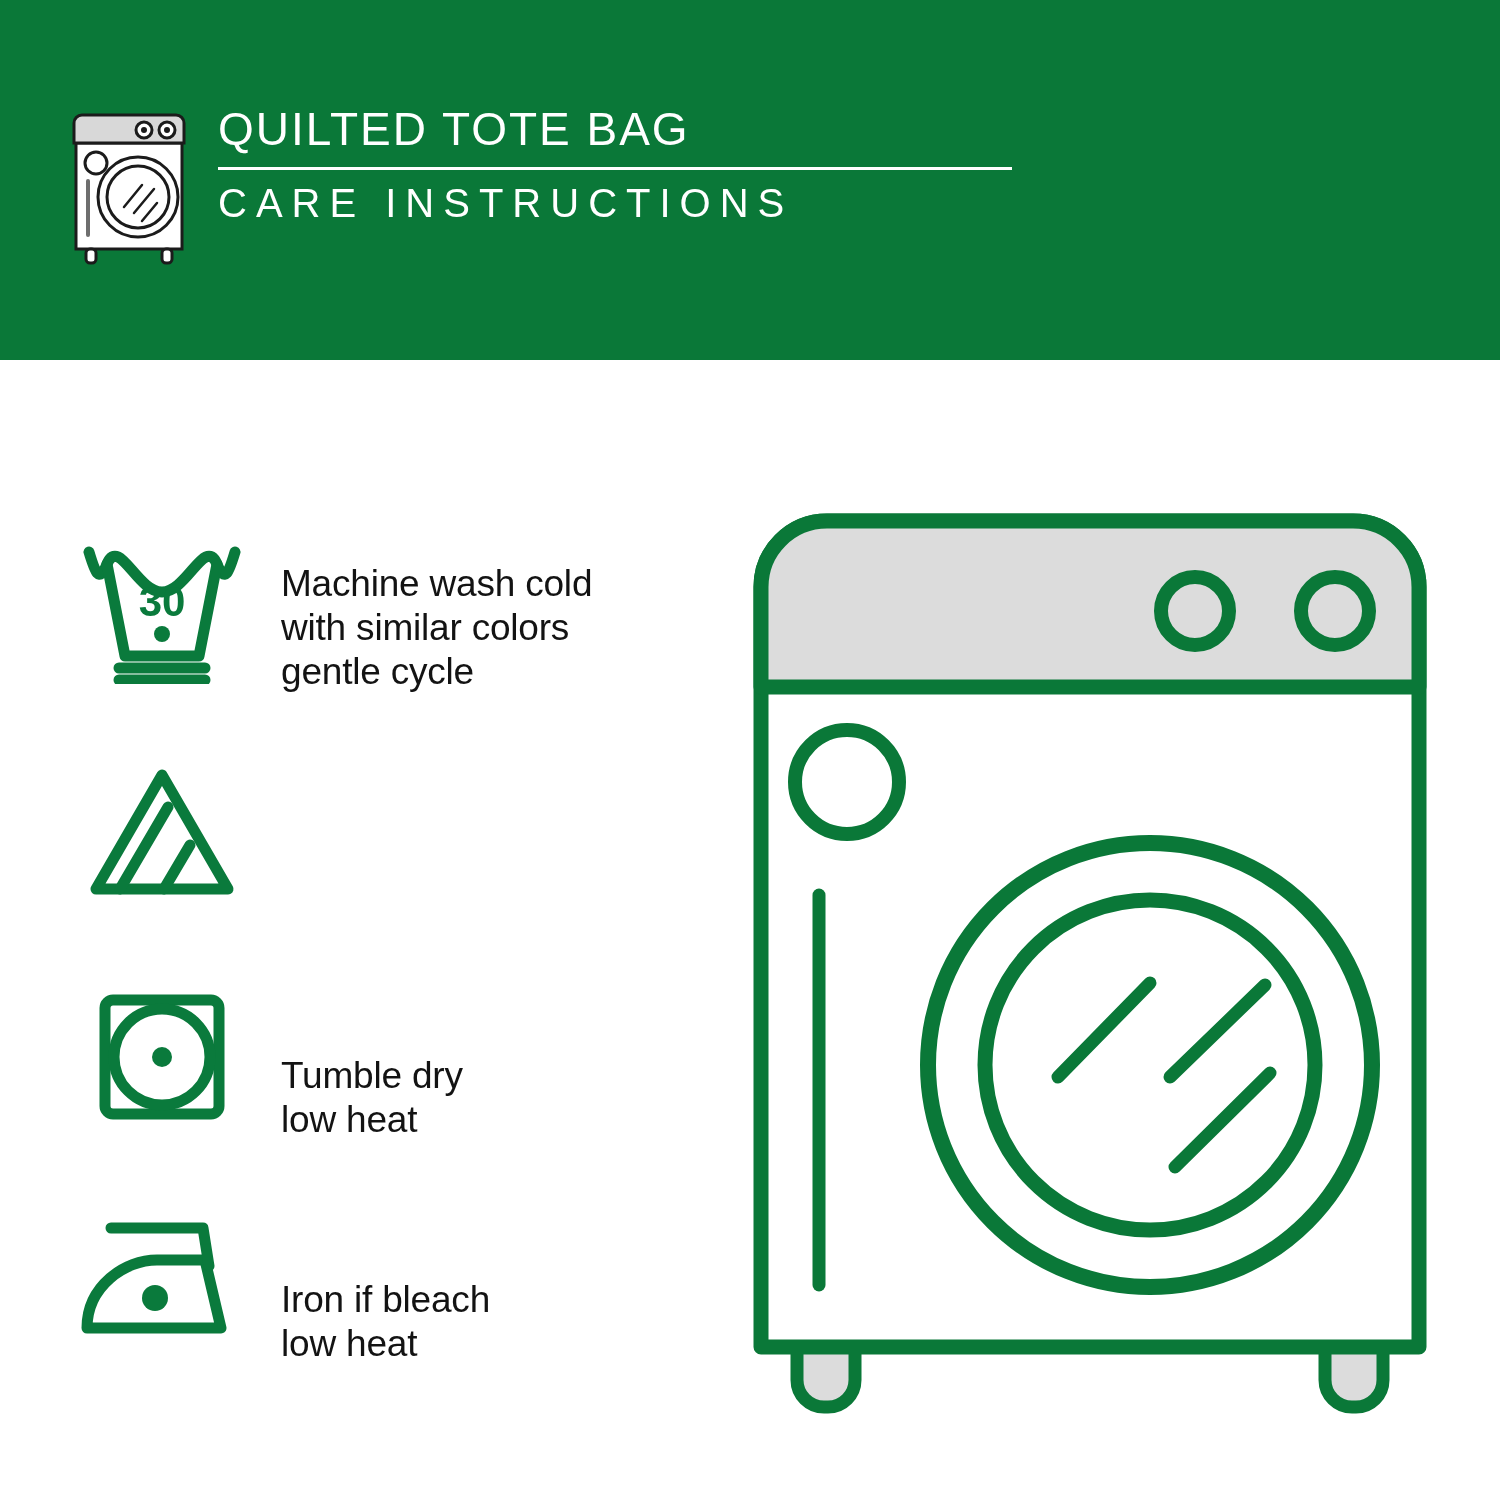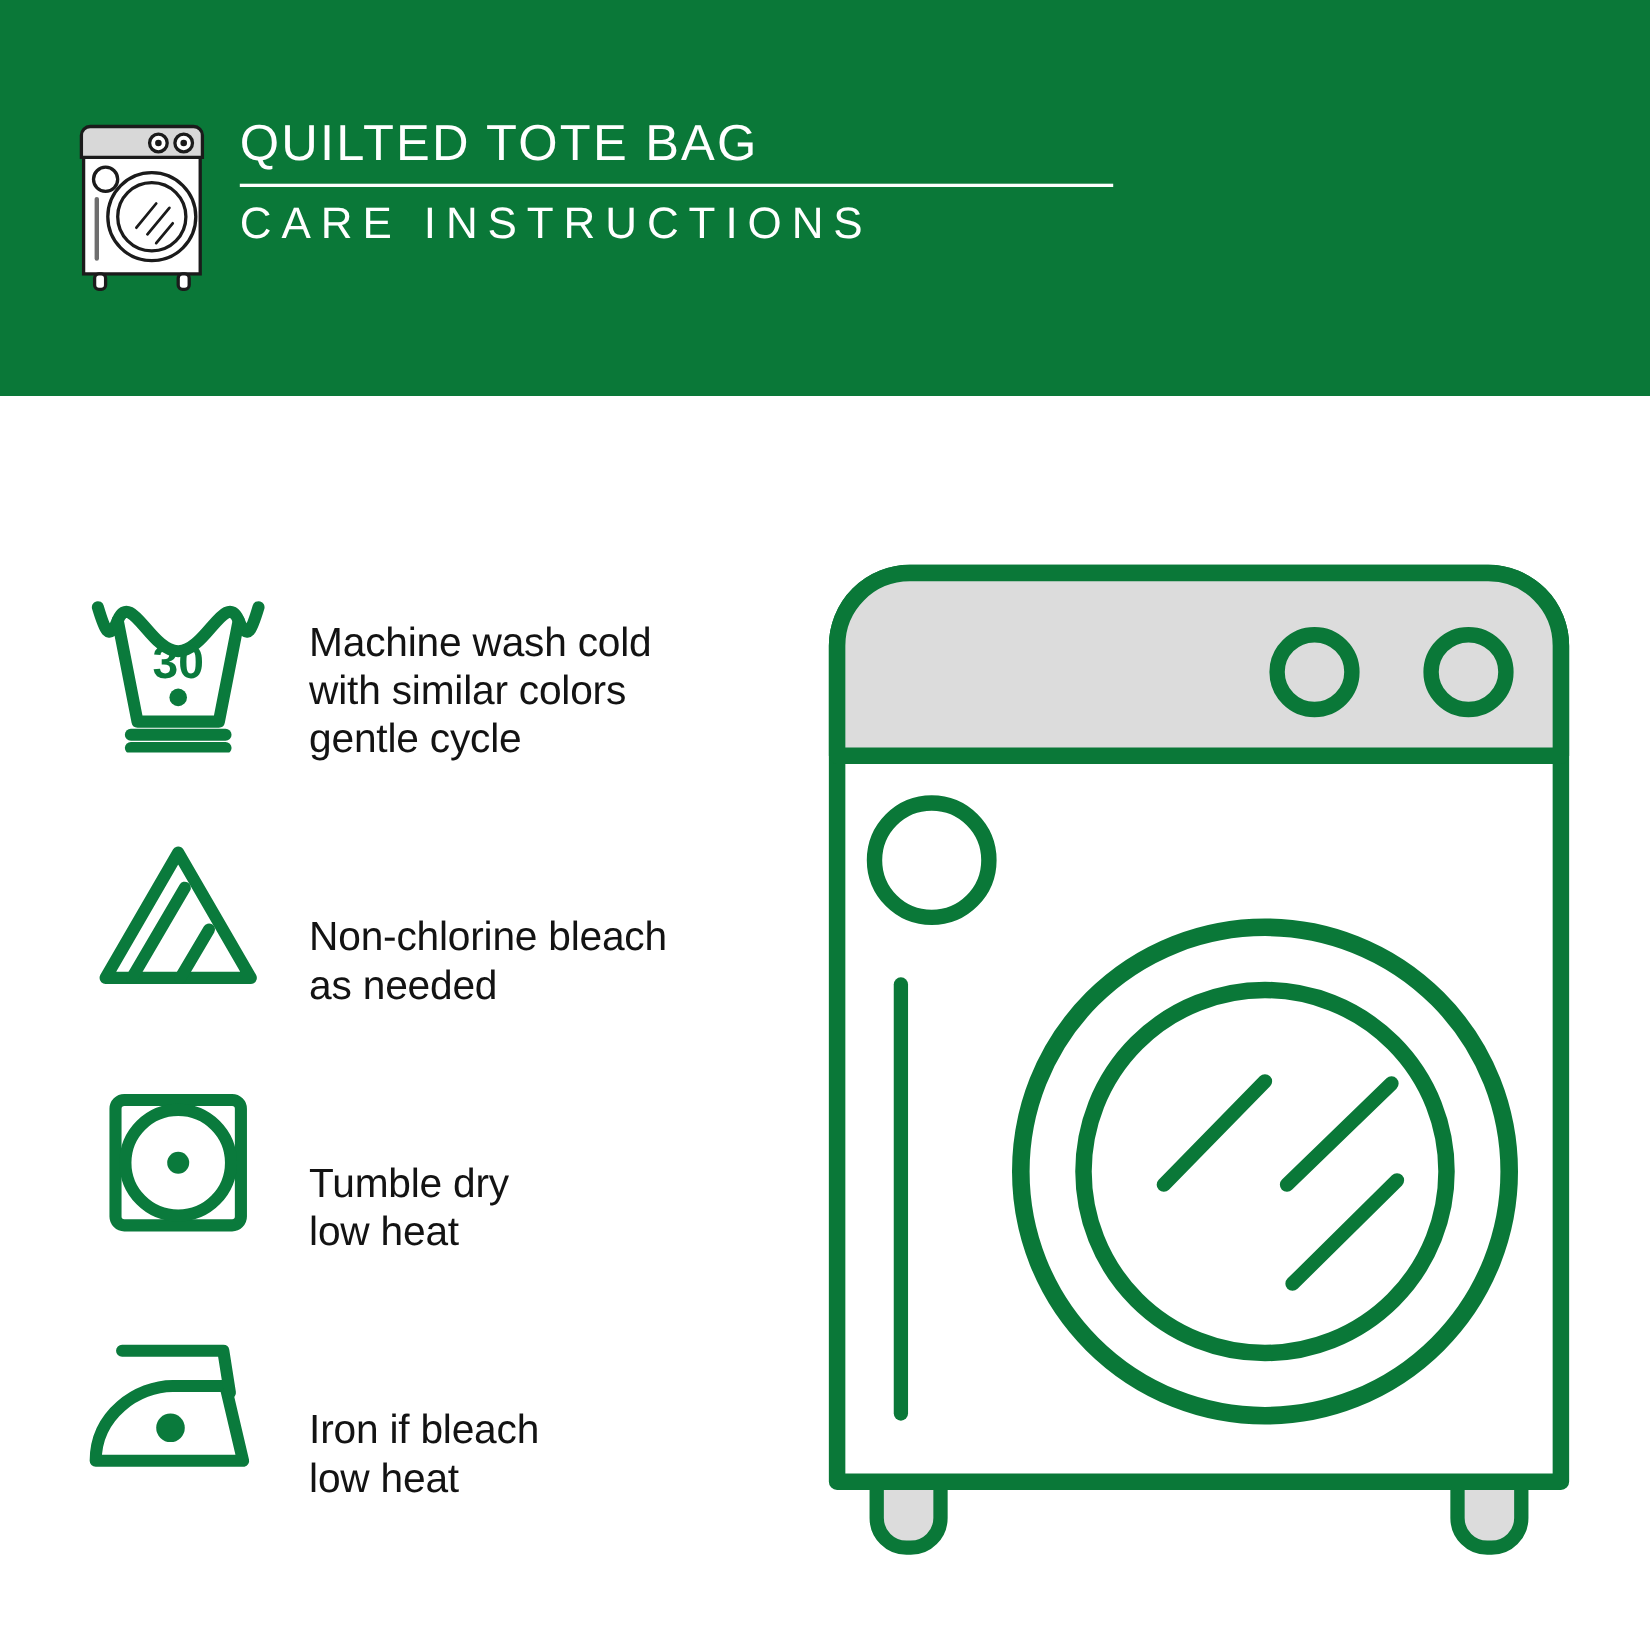--- a/index.html
+++ b/index.html
@@ -180,22 +180,20 @@
     <div class="care-row">
       <div class="care-symbol">
         <svg width="160" height="140" viewBox="0 0 160 140">
           <g fill="none" stroke="#0a7a3c" stroke-width="11" stroke-linecap="round" stroke-linejoin="round">
             <path d="M80 12 L 146 126 L 14 126 Z"></path>
             <line x1="86" y1="44" x2="38" y2="126"></line>
             <line x1="108" y1="82" x2="82" y2="126"></line>
           </g>
         </svg>
       </div>
-      <div class="care-text">Non-chlorine bleach
-as needed</div>
     </div>
 
     <div class="care-row">
       <div class="care-symbol">
         <svg width="140" height="140" viewBox="0 0 140 140">
           <g fill="none" stroke="#0a7a3c" stroke-width="11" stroke-linejoin="round">
             <rect x="13" y="13" width="114" height="114" rx="8"></rect>
             <circle cx="70" cy="70" r="48"></circle>
           </g>
           <circle cx="70" cy="70" r="10" fill="#0a7a3c"></circle>

